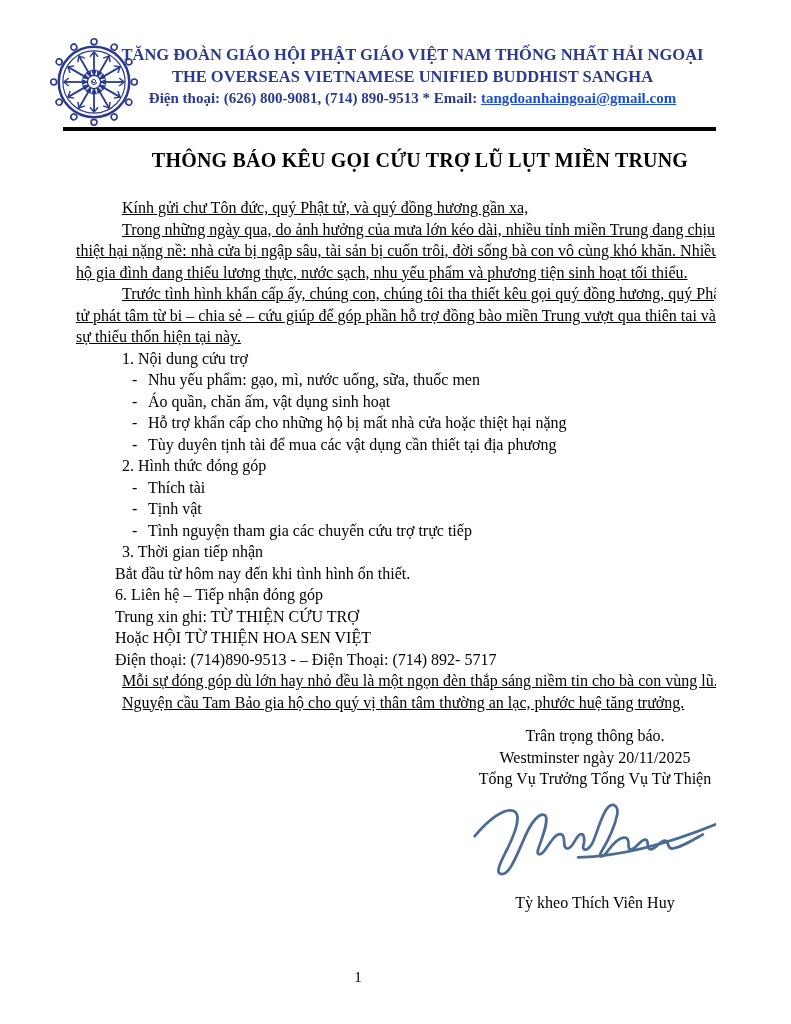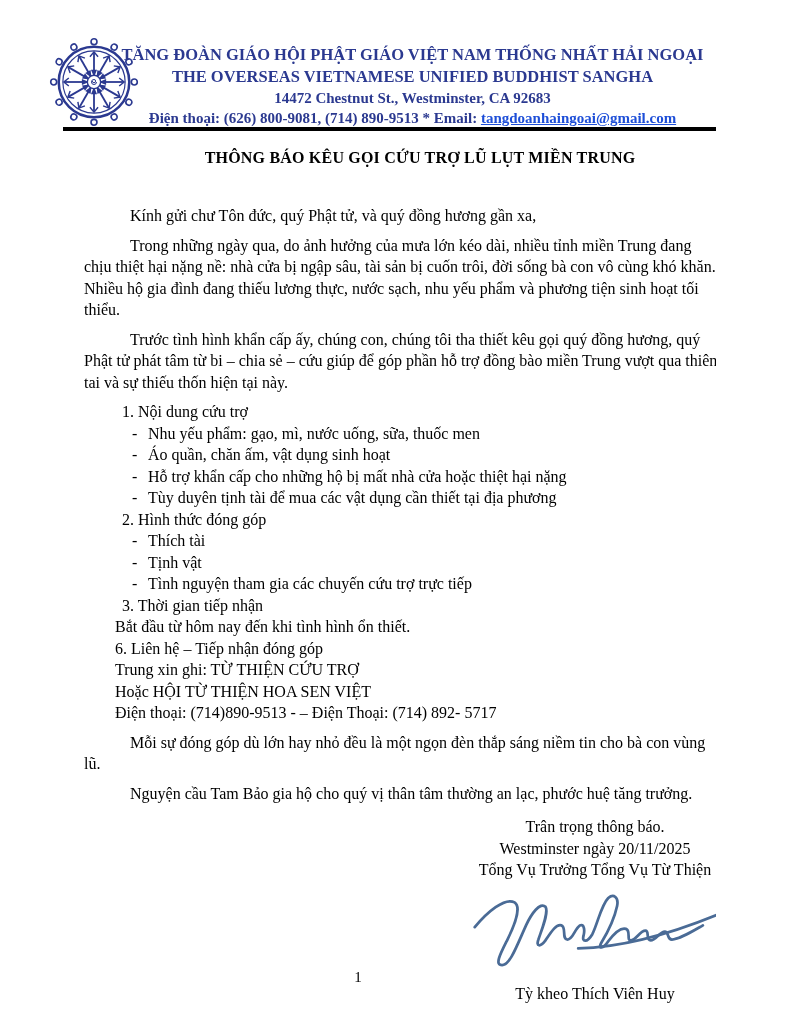--- a/index.html
+++ b/index.html
@@ -14,25 +14,25 @@
     position:absolute;left:75px;top:44px;width:675px;text-align:center;
     color:#2b3990;font-weight:bold;
   }
   .lh1,.lh2{font-size:16.5px;line-height:22px;white-space:nowrap;}
   .lh3,.lh4{font-size:15px;line-height:20px;white-space:nowrap;}
   .email-link{color:#1d4ed8;text-decoration:underline;cursor:pointer;}
   .divider{position:absolute;left:63px;top:127px;width:702px;height:4px;background:#000;}
   
   .title{
     position:absolute;left:90px;top:149px;width:660px;text-align:center;
-    font-size:16px;font-weight:bold;letter-spacing:.2px;white-space:nowrap;
+    font-size:20px;font-weight:bold;letter-spacing:.2px;white-space:nowrap;
   }
   
   .body-text{position:absolute;left:76px;top:197px;width:652px;font-size:16px;line-height:21.5px;}
-  .para{text-indent:46px;margin:8px;}
+  .para{text-indent:46px;margin:0;text-decoration:underline;}
   .h-num{padding-left:46px;}
   .plain-line{padding-left:39px;}
   .bullet-line{padding-left:56px;}
   .marker{display:inline-block;width:16px;}
   
   .sign-off{width:300px;margin-left:369px;margin-top:12px;text-align:center;}
   .signature-svg{display:block;margin:9px auto 0;width:278px;height:84px;}
   .signer-name{margin-top:9px;}
   
   .page-number{position:absolute;left:0;right:0;top:969px;text-align:center;font-size:15px;}
@@ -65,21 +65,20 @@
     <use href="#spoke" transform="rotate(270 50 50)"></use>
     <use href="#spoke" transform="rotate(300 50 50)"></use>
     <use href="#spoke" transform="rotate(330 50 50)"></use>
     <circle cx="50" cy="50" r="7.4" fill="#fff" stroke="#2b3990" stroke-width="1.6"></circle>
     <path d="M52.8,50 a2.8,2.8 0 1,1 -2.8,-2.8 a1.8,1.8 0 1,1 -1.8,1.8" fill="none" stroke="#2b3990" stroke-width="1.1"></path>
   </svg>
 
   <div class="letterhead-text">
     <div class="lh1">TĂNG ĐOÀN GIÁO HỘI PHẬT GIÁO VIỆT NAM THỐNG NHẤT HẢI NGOẠI</div>
     <div class="lh2">THE OVERSEAS VIETNAMESE UNIFIED BUDDHIST SANGHA</div>
-    <div class="lh3">14472 Chestnut St., Westminster, CA 92683</div>
     <div class="lh4"><span>Điện thoại: (626) 800-9081, (714) 890-9513 * Email: </span><a class="email-link">tangdoanhaingoai@gmail.com</a></div>
   </div>
 
   <div class="divider"></div>
 
   <div class="title">THÔNG BÁO KÊU GỌI CỨU TRỢ LŨ LỤT MIỀN TRUNG</div>
 
   <div class="body-text">
     <p class="para">Kính gửi chư Tôn đức, quý Phật tử, và quý đồng hương gần xa,</p>
     <p class="para">Trong những ngày qua, do ảnh hưởng của mưa lớn kéo dài, nhiều tỉnh miền Trung đang chịu thiệt hại nặng nề: nhà cửa bị ngập sâu, tài sản bị cuốn trôi, đời sống bà con vô cùng khó khăn. Nhiều hộ gia đình đang thiếu lương thực, nước sạch, nhu yếu phẩm và phương tiện sinh hoạt tối thiểu.</p>

